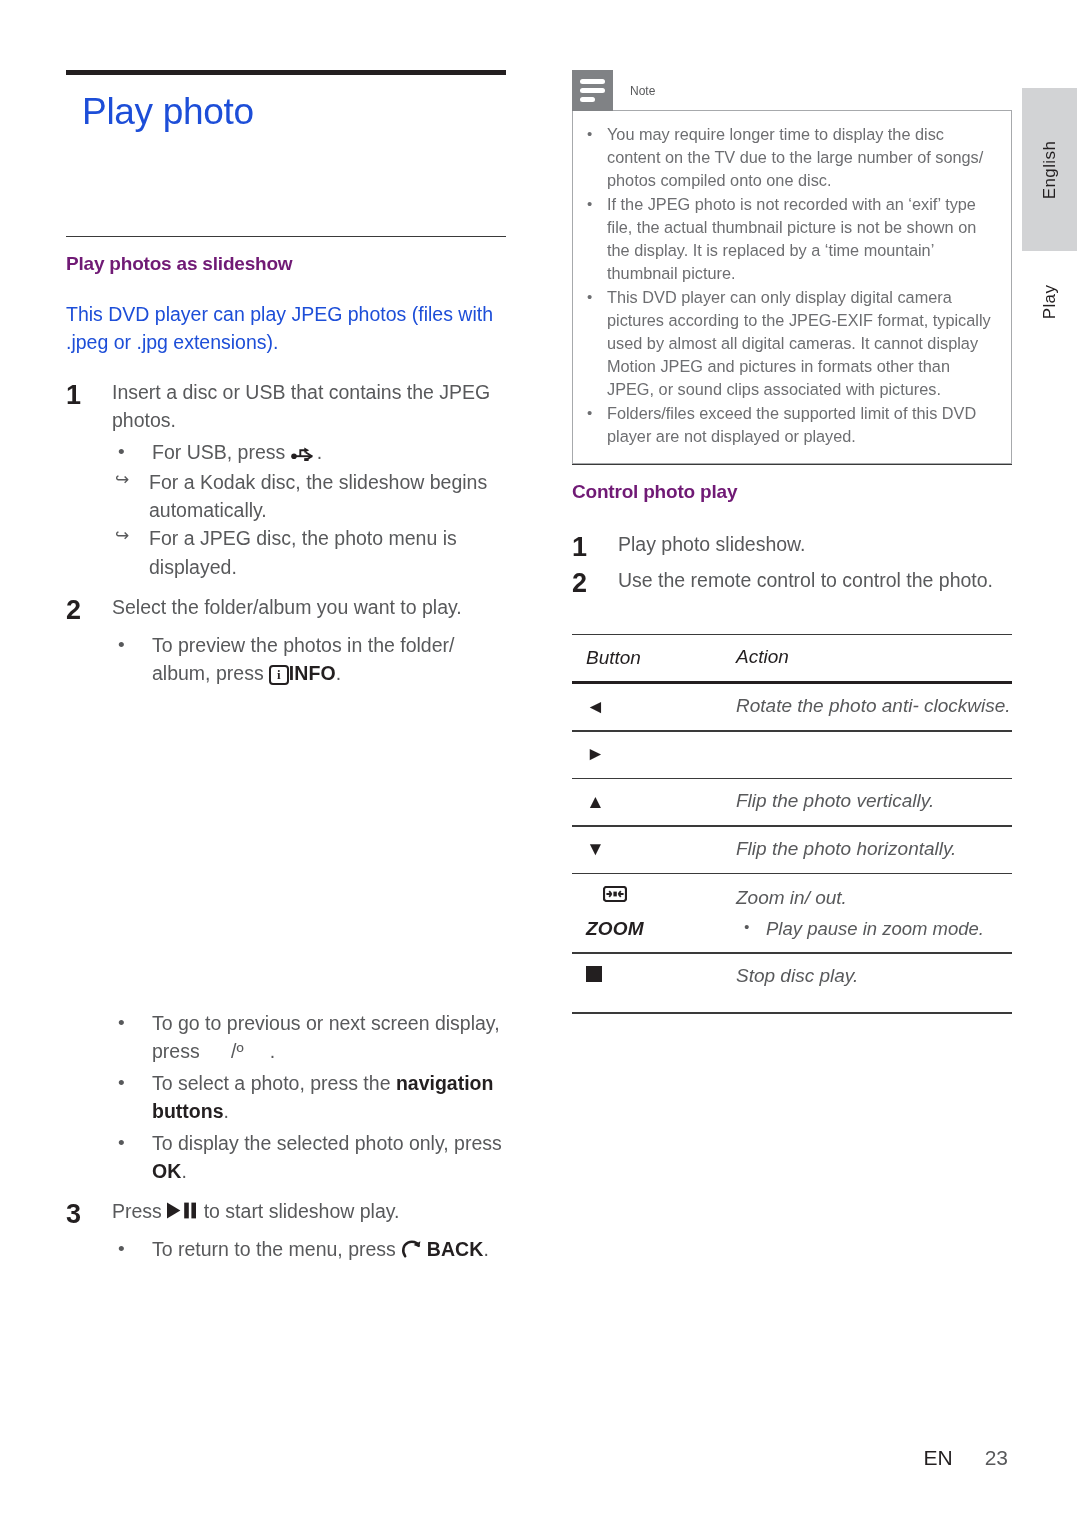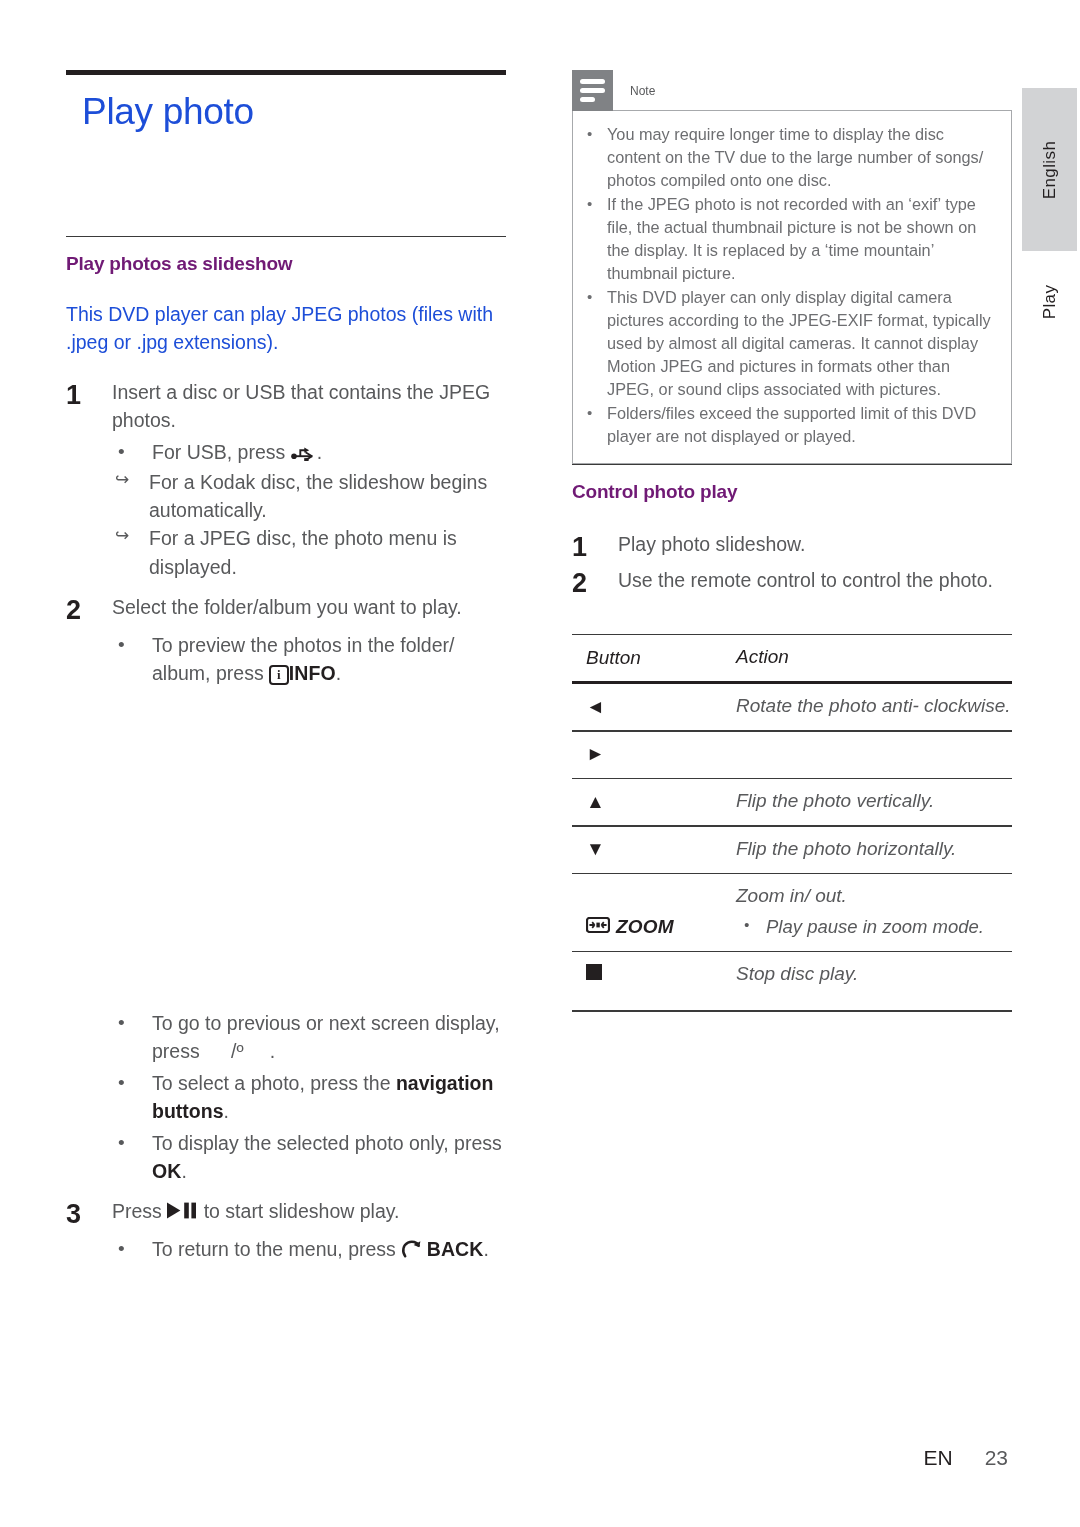--- a/index.html
+++ b/index.html
@@ -273,20 +273,21 @@
     background: #231f20;
   }
   .zoom-key {
     display: inline-flex;
     align-items: center;
     gap: 6px;
     font-weight: 700;
     font-size: 19px;
     color: #231f20;
     letter-spacing: 0.2px;
+    flex-direction: column;
   }
   .zoom-sub {
     display: flex;
     align-items: flex-start;
     margin-top: 4px;
     font-size: 18.5px;
     color: #58595b;
   }
   .zoom-sub .bl {
     flex: 0 0 22px;

